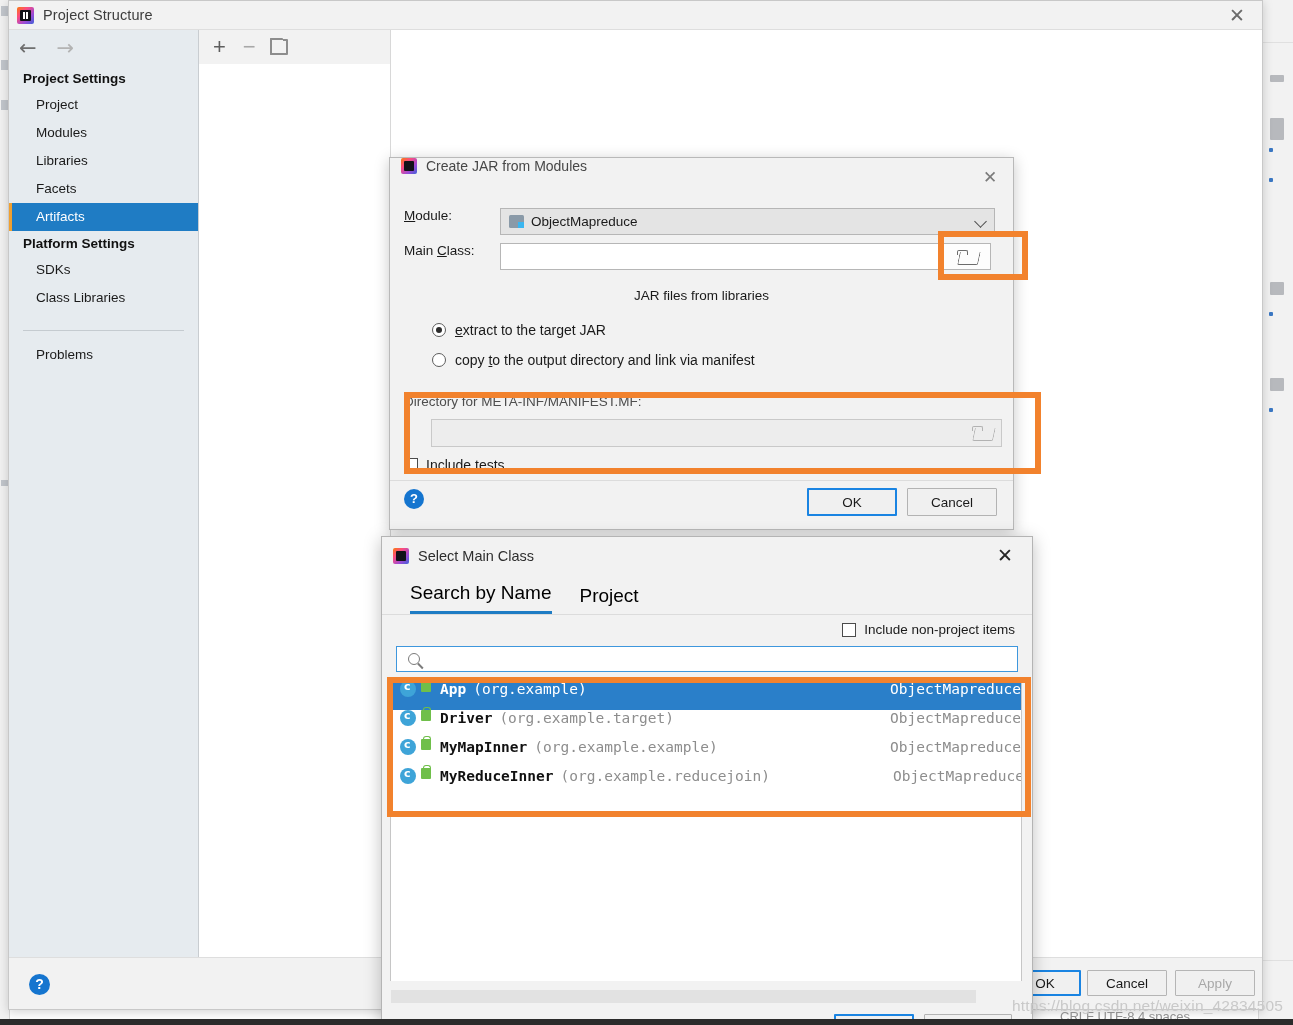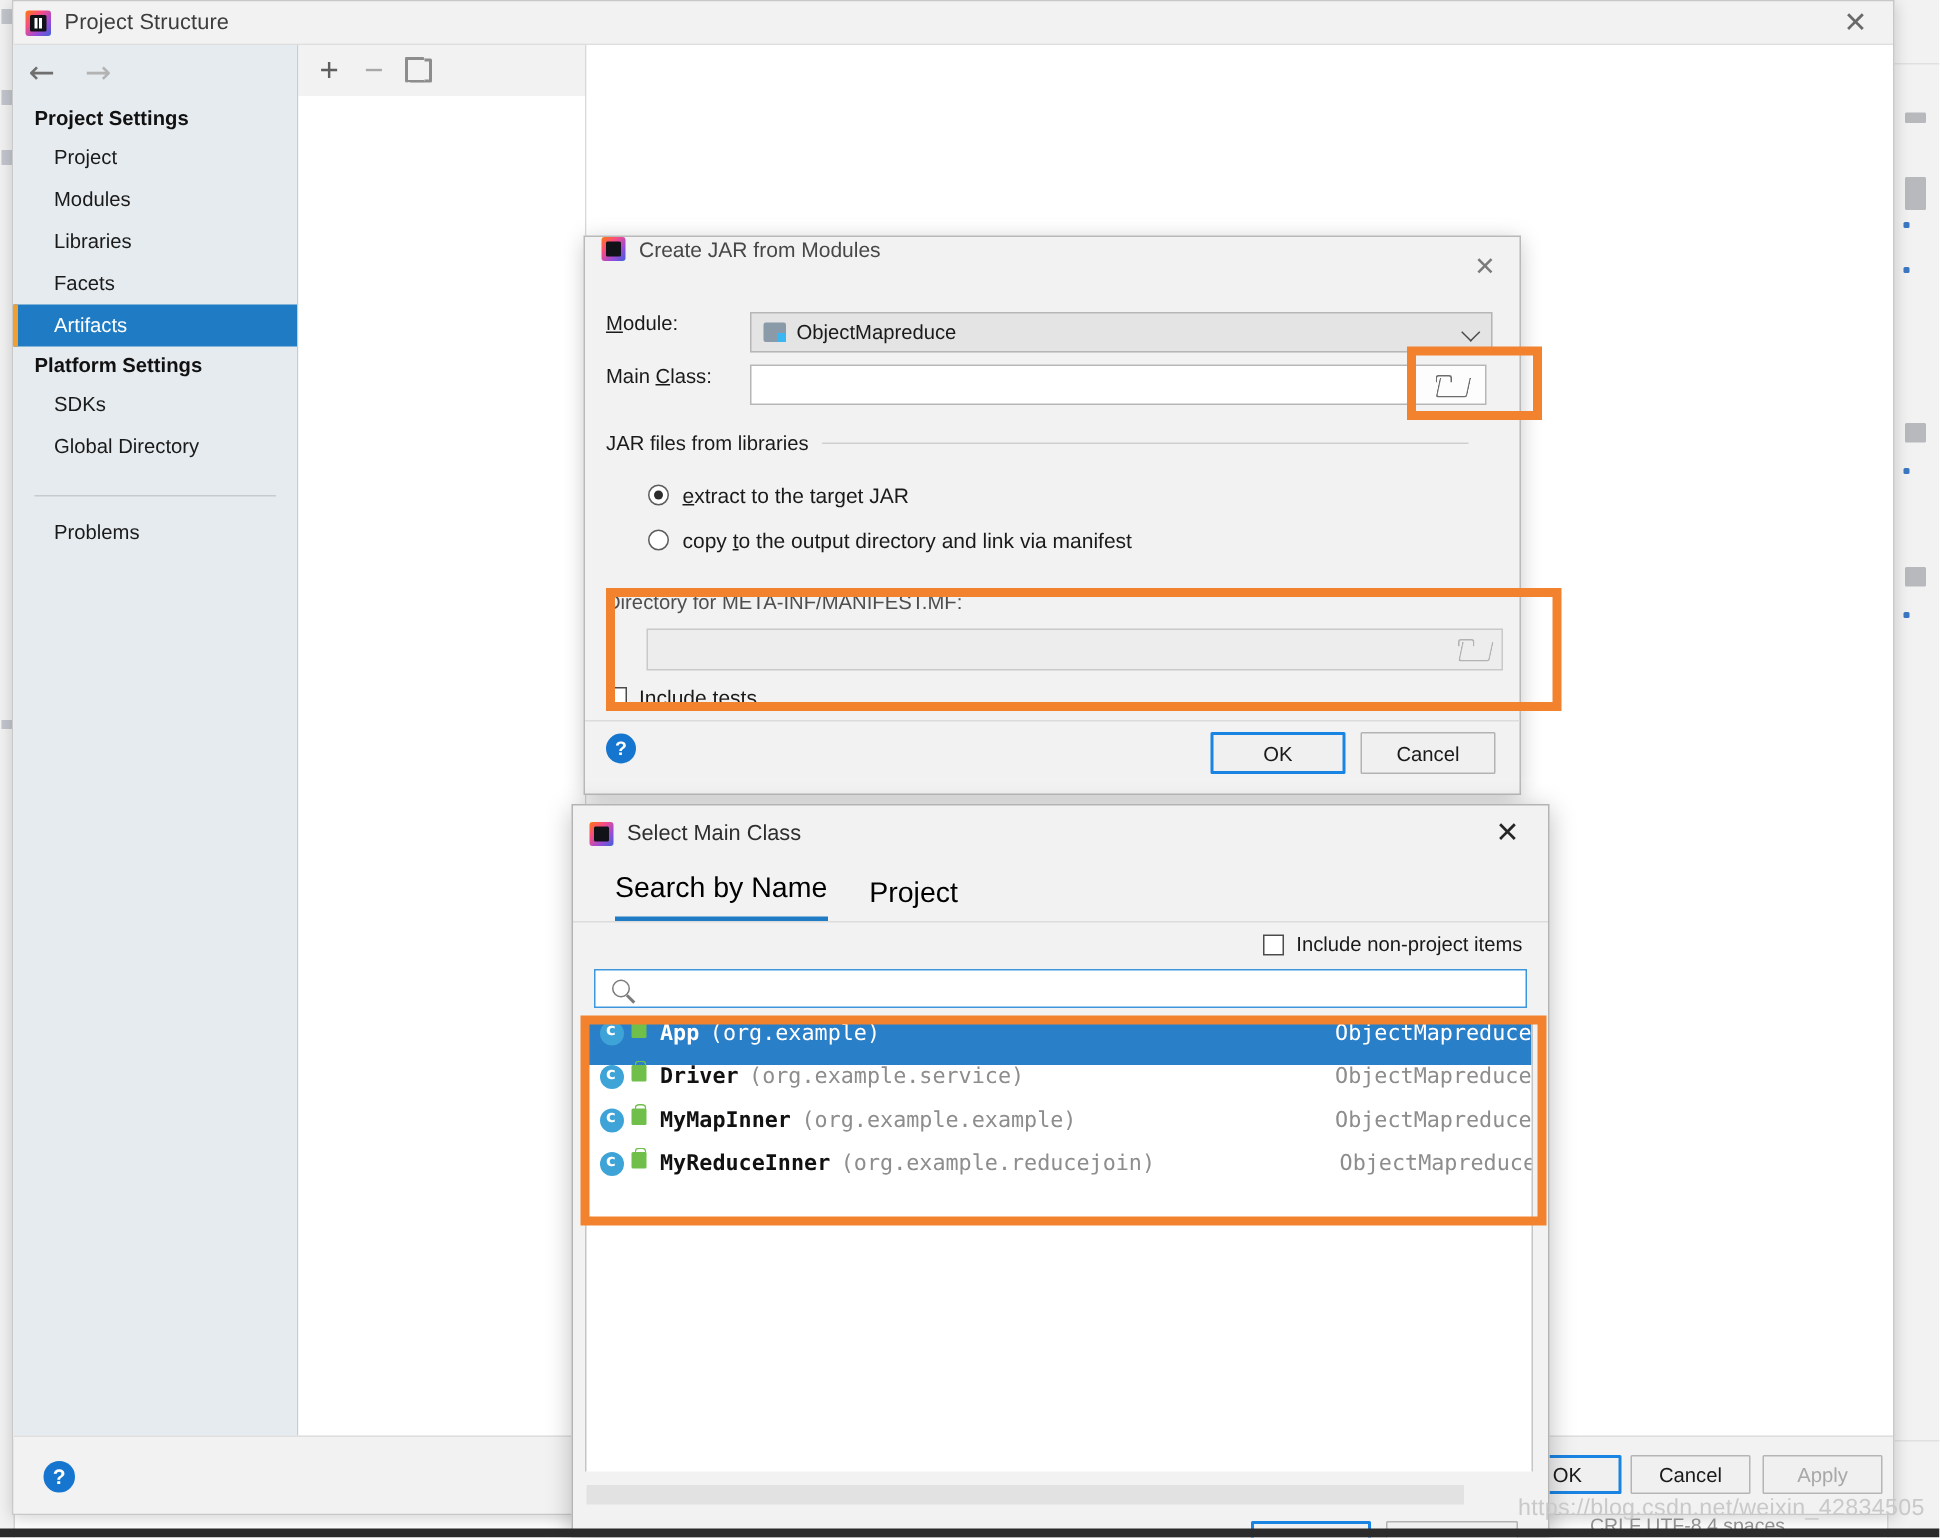--- a/index.html
+++ b/index.html
@@ -408,21 +408,21 @@
 
         <div class="side-group">Project Settings</div>
         <div class="side-item">Project</div>
         <div class="side-item">Modules</div>
         <div class="side-item">Libraries</div>
         <div class="side-item">Facets</div>
         <div class="side-item selected">Artifacts</div>
 
         <div class="side-group">Platform Settings</div>
         <div class="side-item">SDKs</div>
-        <div class="side-item">Global Directory</div>
+        <div class="side-item">Class Libraries</div>
 
         <div class="side-sep"></div>
         <div class="side-item">Problems</div>
       </div>
 
       <div class="ps-right">
         <div class="ps-toolbar">
           <span class="tb-icon tb-plus">+</span>
           <span class="tb-icon tb-minus">−</span>
           <span class="tb-copy"></span>
@@ -460,21 +460,21 @@
     </div>
 
     <div class="jar-row" style="left:14px; top:85px;">
       <span class="jar-label">Main <u>C</u>lass:</span>
     </div>
     <div class="textfield" style="position:absolute; left:110px; top:85px; width:443px;"></div>
     <div class="browse-btn" style="position:absolute; left:553px; top:85px;">
       <span class="folder-glyph"></span>
     </div>
 
-    <div class="group-title-row" style="left:14px; top:130px; width:595px;">
+    <div class="group-title-row" style="left:14px; top:130px; width:595px;flex-direction:column;">
       <span class="group-title">JAR files from libraries</span>
       <span class="group-rule"></span>
     </div>
 
     <div class="radio-row" style="left:42px; top:164px;">
       <span class="radio checked"></span>
       <span class="radio-label">
         <u>e</u><span>xtract to the target JAR</span>
       </span>
     </div>
@@ -528,21 +528,21 @@
       <span class="class-icon"></span>
       <span class="lock-icon"></span>
       <span class="class-name">App</span>
       <span class="class-pkg">(org.example)</span>
       <span class="class-module">ObjectMapreduce</span>
     </div>
     <div class="class-row">
       <span class="class-icon"></span>
       <span class="lock-icon"></span>
       <span class="class-name">Driver</span>
-      <span class="class-pkg">(org.example.service)</span>
+      <span class="class-pkg">(org.example.target)</span>
       <span class="class-module">ObjectMapreduce</span>
     </div>
     <div class="class-row">
       <span class="class-icon"></span>
       <span class="lock-icon"></span>
       <span class="class-name">MyMapInner</span>
       <span class="class-pkg">(org.example.example)</span>
       <span class="class-module">ObjectMapreduce</span>
     </div>
     <div class="class-row">

